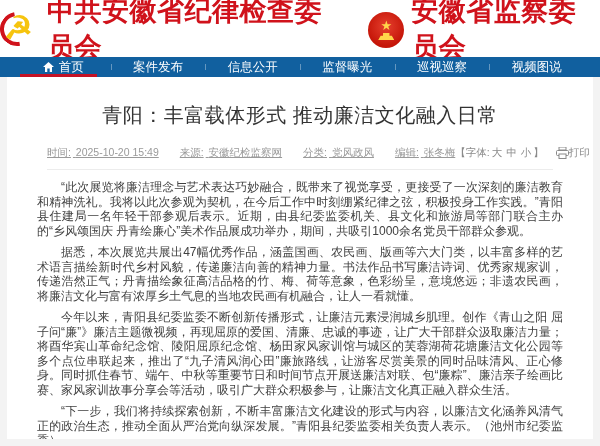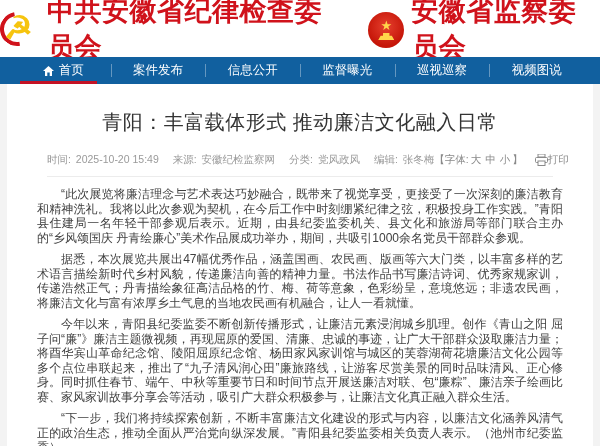--- a/index.html
+++ b/index.html
@@ -34,21 +34,21 @@
     background:radial-gradient(circle at 50% 40%, #e6402e 0%, #c51508 70%);
     border-radius:50%;
     display:flex; flex-direction:column; align-items:center; justify-content:center;
   }
   .national .star { color:#ffd54a; font-size:13px; line-height:13px; }
   .national .gate { width:16px; height:7px; margin-top:1px;
     background:#ffd54a; clip-path:polygon(0 100%,15% 40%,30% 40%,30% 0,70% 0,70% 40%,85% 40%,100% 100%); }
 
   
   .navbar {
-    height:27px; background:#11609f;
+    height:20px; background:#11609f;
     display:flex; align-items:stretch; padding:0 16px; position:relative;
   }
   .nav-item {
     flex:1; position:relative; cursor:pointer;
     display:flex; align-items:center; justify-content:center; gap:5px;
     color:#ffffff; font-size:12.5px; text-decoration:none;
   }
   .nav-item + .nav-item::before {
     content:""; position:absolute; left:0; top:7px; bottom:7px; width:1px;
     background:rgba(255,255,255,0.35);
@@ -66,21 +66,21 @@
   }
   .article-title {
     text-align:center; font-size:20px; font-weight:normal; color:#333333;
     letter-spacing:0.5px;
   }
   .meta-row {
     margin:17px 40px 0; padding-bottom:9px; border-bottom:1px solid #ececec;
     display:flex; justify-content:space-between; align-items:center;
     font-size:10.5px; color:#9a9a9a; white-space:nowrap;
   }
-  .meta-left { display:flex; gap:14px; }
+  .meta-left { display:flex; gap:21px;text-decoration:underline; }
   .meta-item .lbl { margin-right:2px; }
   .meta-right { display:flex; align-items:center; gap:12px; color:#8a8a8a; }
   .font-size-ctrl { display:flex; align-items:center; gap:0; }
   .font-size-ctrl .sz { margin:0 2px; cursor:pointer; }
   .print-btn { display:flex; align-items:center; cursor:pointer; color:#8a8a8a; }
 
   .article-body { padding:10px 30px 0; }
   .article-body p {
     font-size:12px; line-height:14.5px; color:#404040;
     text-align:justify; text-indent:2em; margin-bottom:7px;

